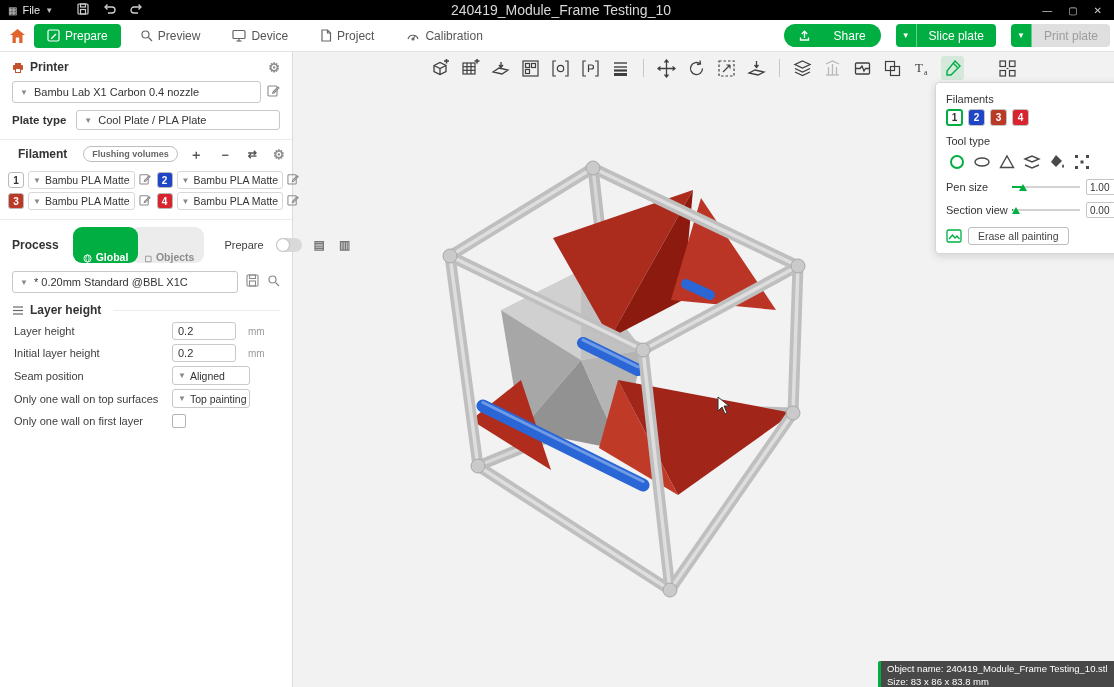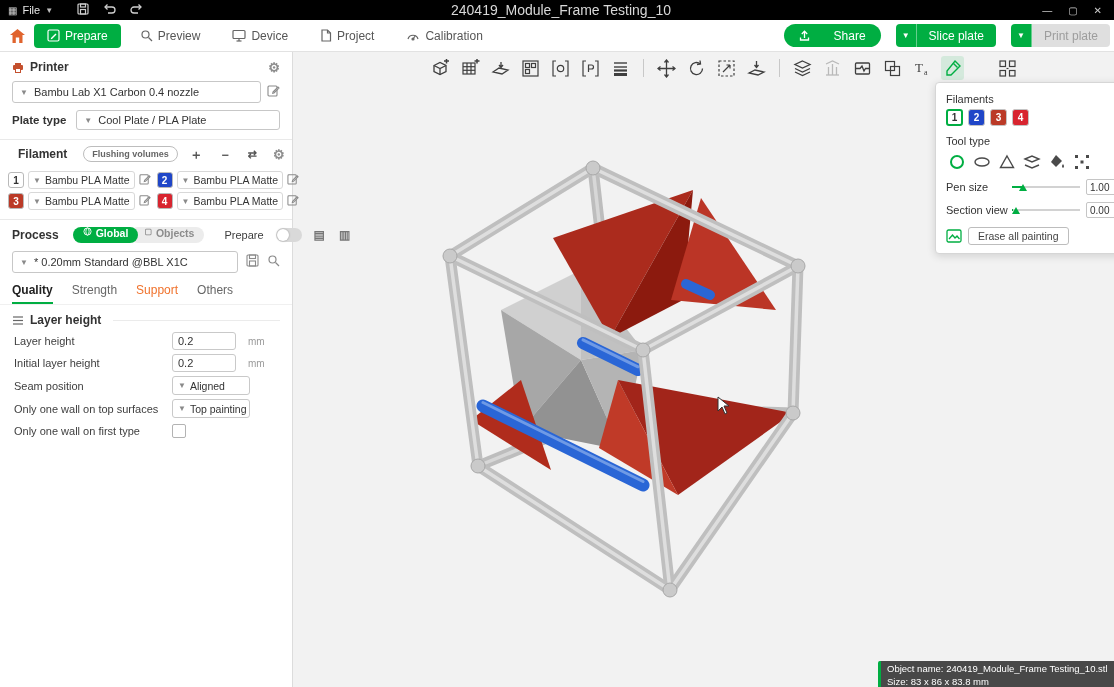--- a/index.html
+++ b/index.html
@@ -50,21 +50,21 @@
   .pillbtn { border:1px solid #bdbdbd; border-radius:10px; font-size:9px; color:#666;
     padding:2px 8px; margin-left:10px; cursor:pointer; white-space:nowrap; }
   .mini { color:#555; font-size:13px; cursor:pointer; line-height:1; }
   .fil-grid { display:grid; grid-template-columns:1fr 1fr; gap:3px 6px; padding:4px 8px 2px; }
   .fil-item { display:flex; align-items:center; gap:4px; }
   .fil-num { width:16px; height:16px; border-radius:3px; border:1px solid #b9b9b9; font-size:10px;
     font-weight:bold; display:flex; align-items:center; justify-content:center; flex:none; }
   .fil-combo { flex:1; border:1px solid #d8d8d8; border-radius:3px; height:18px; display:flex;
     align-items:center; gap:4px; padding:0 4px; font-size:10.5px; color:#333; cursor:pointer; overflow:hidden; white-space:nowrap; }
   .seg { display:flex; align-items:center; margin-left:8px; }
-  .pill { height:16px; border-radius:9px; display:flex; align-items:flex-start; gap:4px; padding:0 10px;
+  .pill { height:36px; border-radius:9px; display:flex; align-items:flex-end; gap:4px; padding:0 10px;
     font-size:10.5px; cursor:pointer; }
   .pill.on { background:#00ae42; color:#fff; position:relative; z-index:1; }
   .pill.off { background:#ececec; color:#8c8c8c; margin-left:-8px; padding-left:14px; }
   .adv-label { font-size:11px; color:#3c3c3c; margin-left:14px; }
   .toggle { width:26px; height:14px; border-radius:7px; background:#d9d9d9; position:relative;
     margin-left:6px; cursor:pointer; flex:none; }
   .toggle::after { content:''; position:absolute; width:12px; height:12px; border-radius:50%;
     background:#fff; top:1px; left:1px; box-shadow:0 0 2px rgba(0,0,0,.35); }
   .icon-sm { color:#777; font-size:12px; cursor:pointer; line-height:1; }
   .ptabs { display:flex; padding:8px 12px 0; border-bottom:1px solid #f0f0f0; }
@@ -359,26 +359,20 @@
           </svg>
       </span>
       <span style="margin-left:8px">
         <svg width="13" height="13" viewBox="0 0 13 13" fill="none" stroke="#8a8a8a" stroke-width="1.2">
             <circle cx="5.5" cy="5.5" r="3.5"></circle>
             <line x1="8.5" y1="8.5" x2="12" y2="12"></line>
           </svg>
       </span>
     </div>
 
-    <div class="ptabs">
-      <span class="ptab active">Quality</span>
-      <span class="ptab">Strength</span>
-      <span class="ptab modified">Support</span>
-      <span class="ptab">Others</span>
-    </div>
 
     <div class="group-head">
       <svg width="12" height="11" viewBox="0 0 12 11" fill="none" stroke="#666" stroke-width="1.2">
           <line x1="1" y1="2" x2="11" y2="2"></line>
           <line x1="1" y1="5.5" x2="11" y2="5.5"></line>
           <line x1="1" y1="9" x2="11" y2="9"></line>
         </svg>
       <span>Layer height</span>
     </div>
     <div class="param-row">
@@ -409,21 +403,21 @@
     <div class="param-row">
       <span class="param-label">Only one wall on top surfaces</span>
       <div class="param-ctrl">
         <div class="pselect">
           <span class="caret">▼</span>
           <span>Top painting</span>
         </div>
       </div>
     </div>
     <div class="param-row">
-      <span class="param-label">Only one wall on first type</span>
+      <span class="param-label">Only one wall on first layer</span>
       <div class="param-ctrl">
         <div class="checkbox"></div>
       </div>
     </div>
   </div>
 
   <div class="viewport">
 
     <div class="vtoolbar">
       <span class="ticon">

